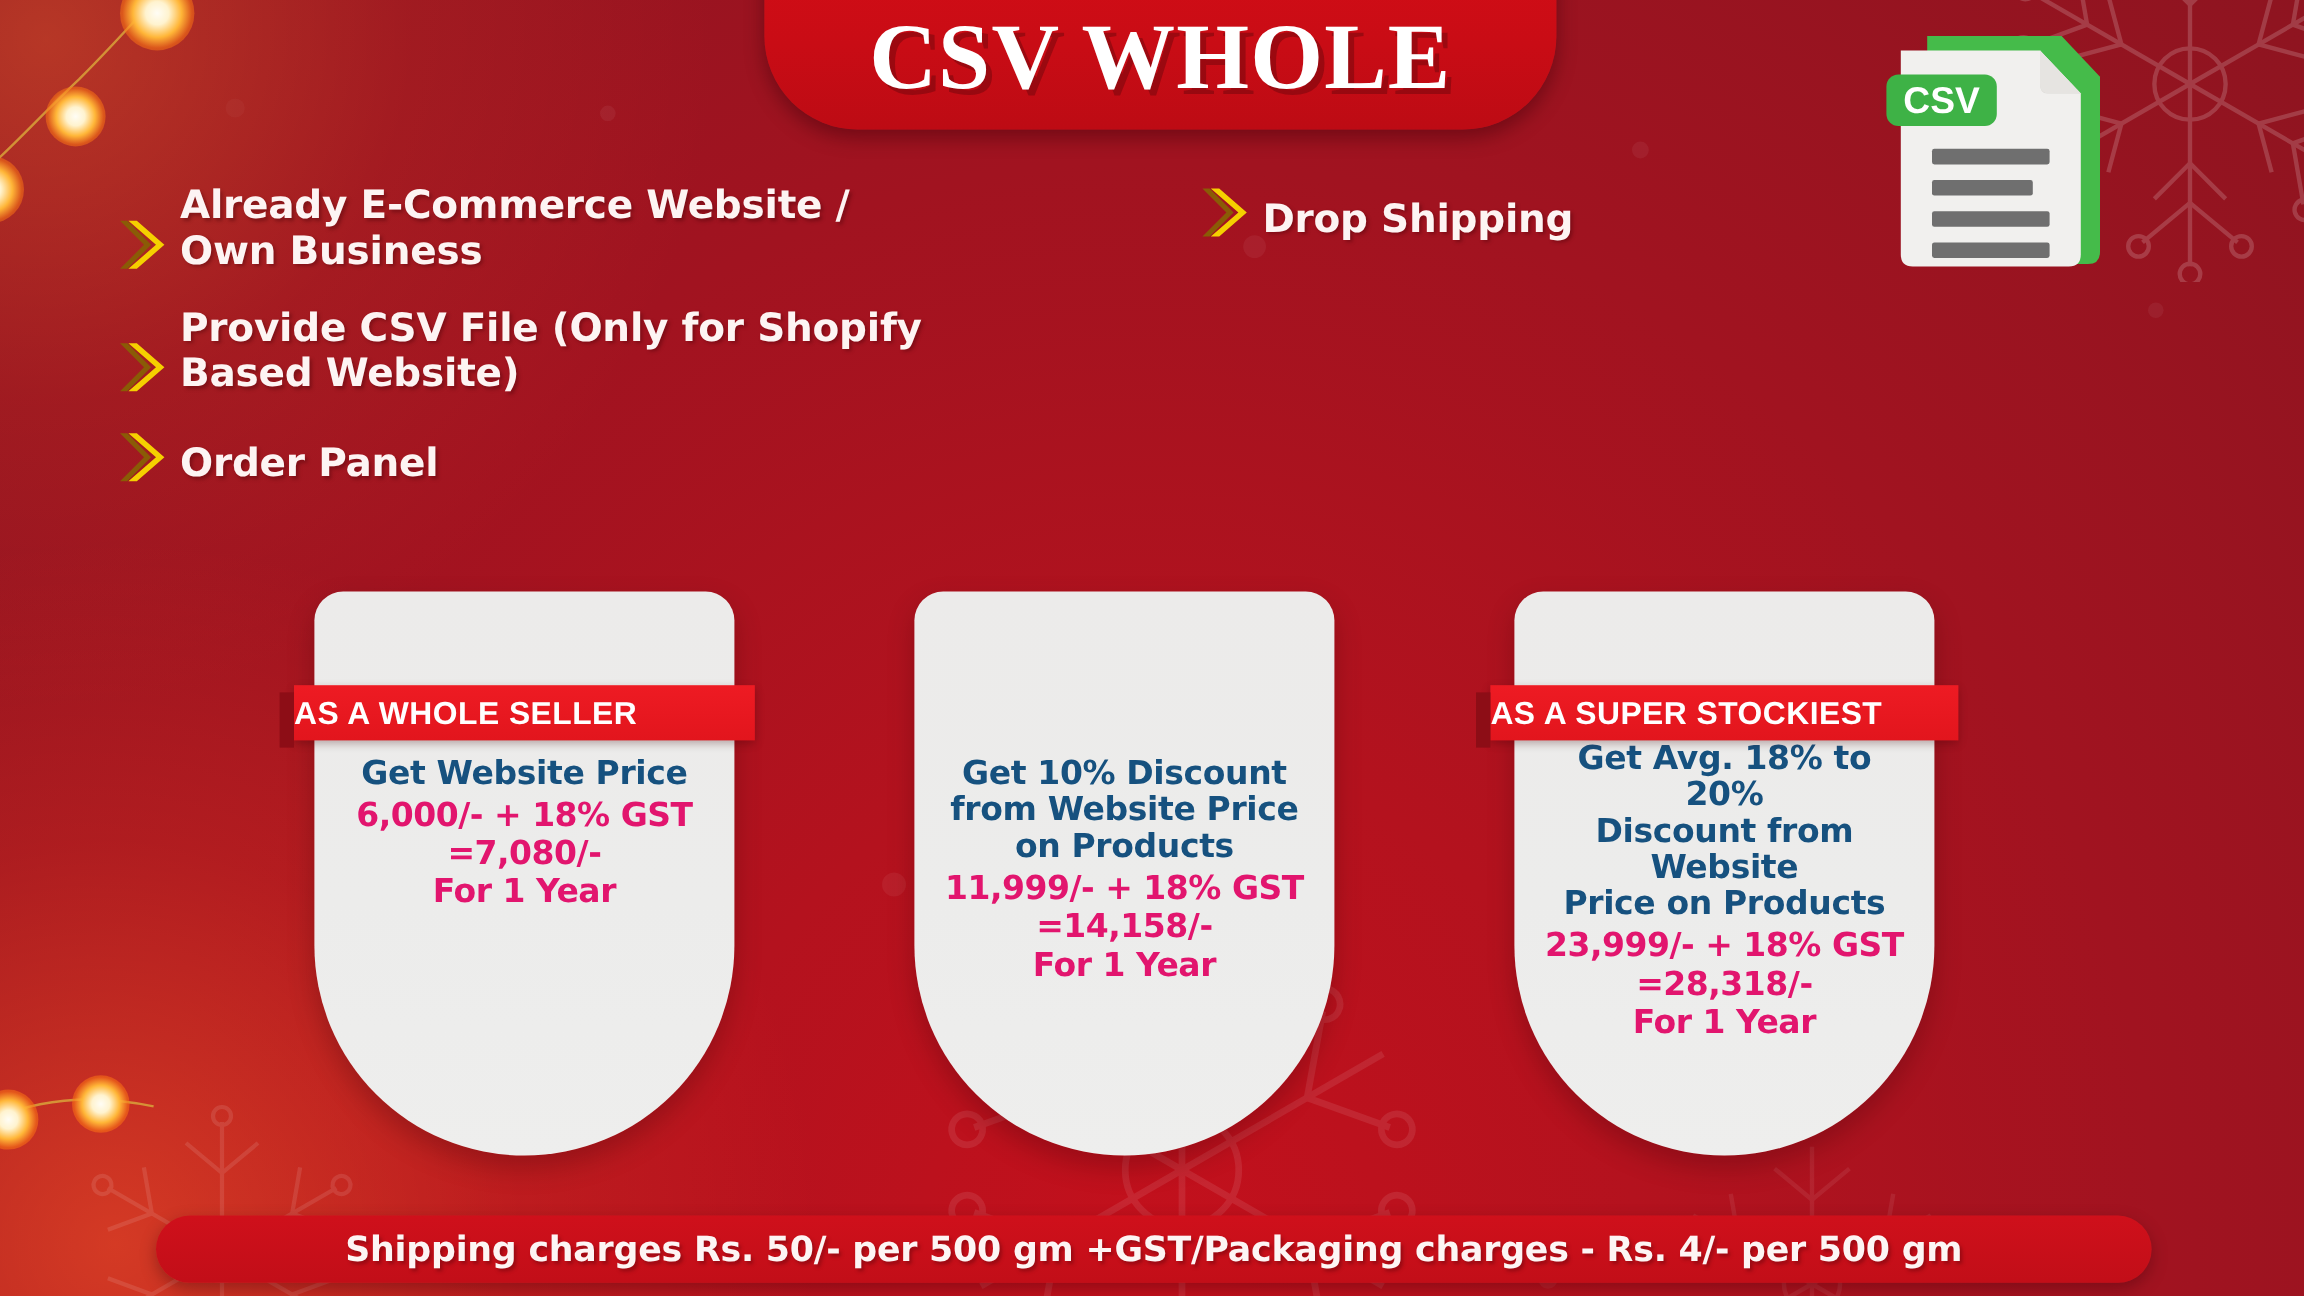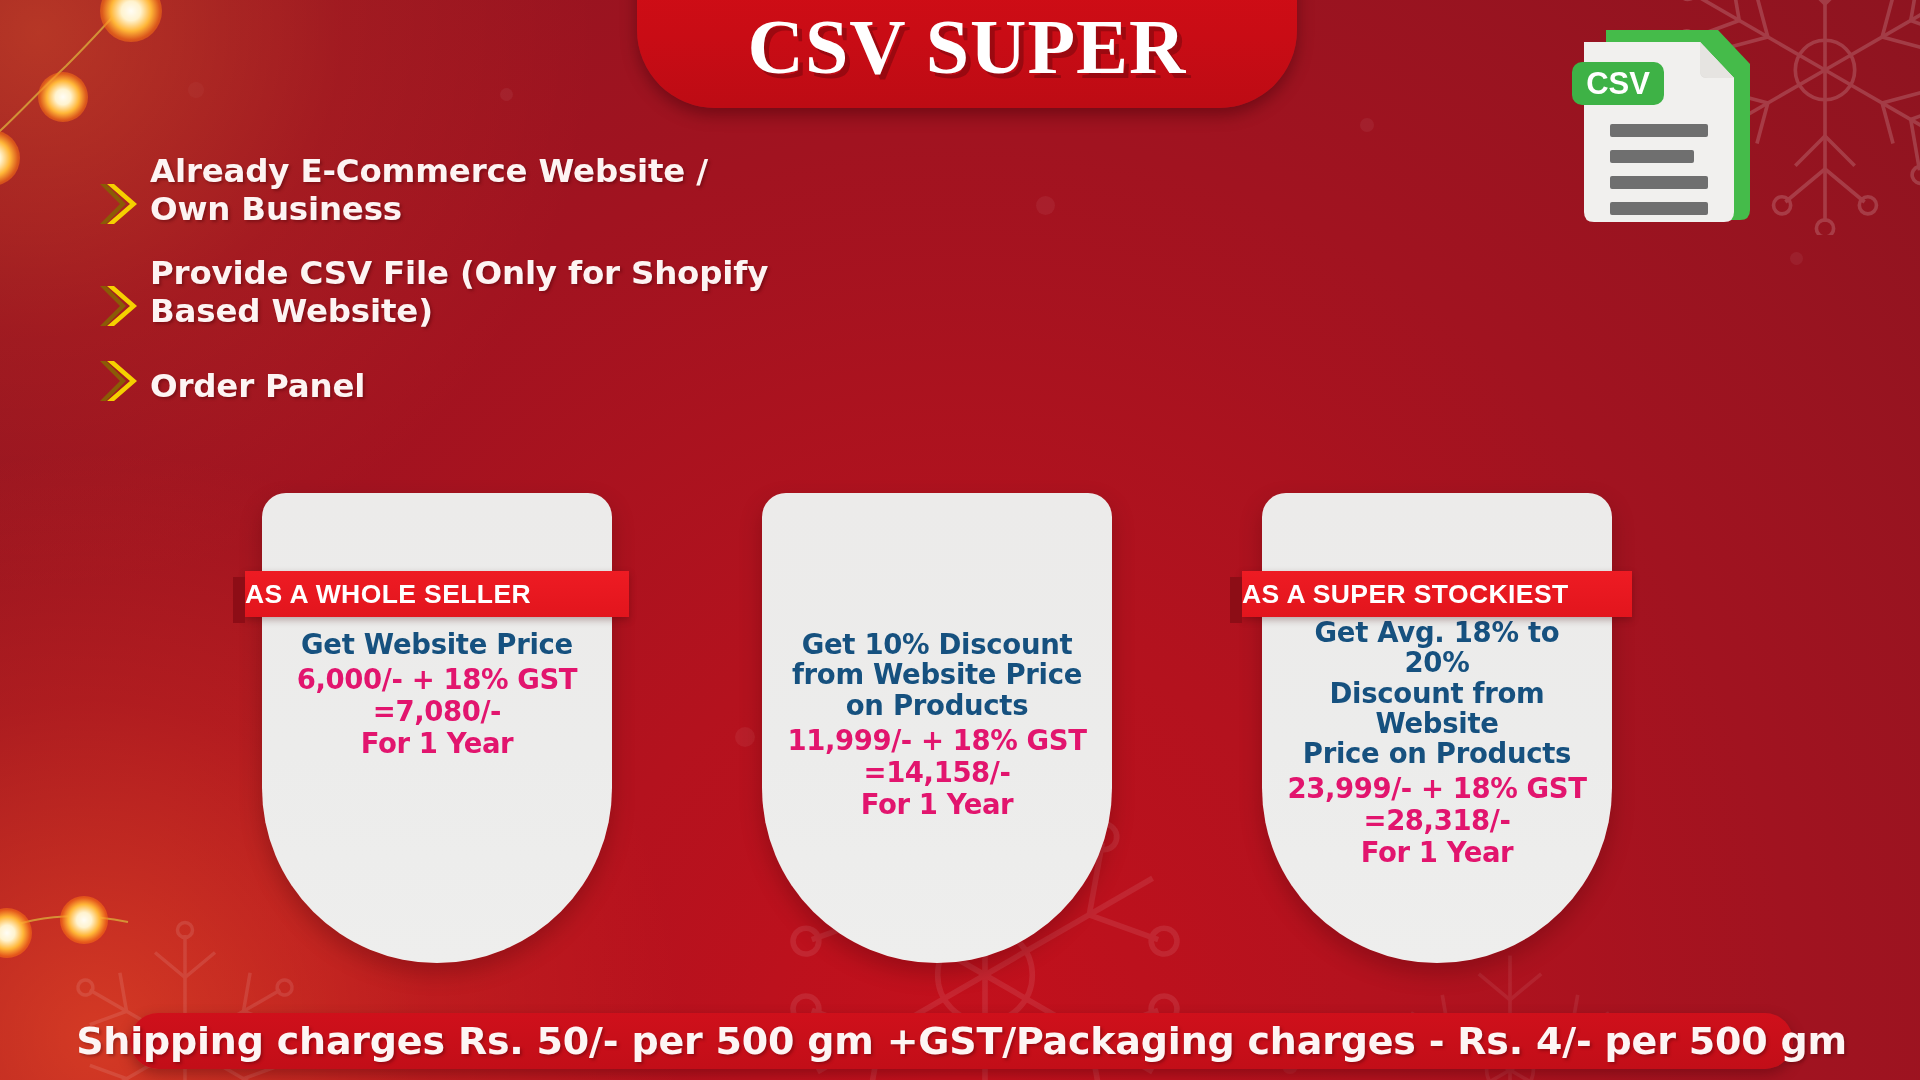--- a/index.html
+++ b/index.html
@@ -102,21 +102,21 @@
   
   #bottom-banner{
     position:absolute;left:130px;bottom:11px;width:1663px;height:56px;
     background:linear-gradient(180deg,#cf101b 0%,#c20e18 100%);
     border-radius:28px;
     box-shadow:0 5px 13px rgba(55,2,8,.35);
     display:flex;align-items:center;justify-content:center;
   }
   #bottom-banner .bt{
     font-family:"DejaVu Sans",sans-serif;font-weight:700;
-    font-size:38px;color:#fdf5f4;white-space:nowrap;letter-spacing:-.2px;
+    font-size:29px;color:#fdf5f4;white-space:nowrap;letter-spacing:-.2px;
     text-shadow:2px 2px 3px rgba(70,3,8,.35);
   }
 </style>
 </head>
 <body>
 
 <div id="stage">
 
   <svg class="flake tr" viewBox="0 0 100 100">
     <g stroke="#ffffff" stroke-width="1.1" fill="none">
@@ -341,21 +341,21 @@
 
   <div class="lights bl">
     <svg width="260" height="160" viewBox="0 0 260 160" style="position:absolute;left:0;top:0;">
       <path d="M0,96 C40,60 100,48 168,62" stroke="#d8a23a" stroke-width="2" fill="none" opacity=".85"></path>
     </svg>
     <div class="bulb" style="left:22px;top:48px;width:50px;height:50px;"></div>
     <div class="bulb" style="left:100px;top:36px;width:48px;height:48px;"></div>
   </div>
 
   <div id="title-pill">
-    <div class="t">CSV SUPER</div>
+    <div class="t">CSV WHOLE</div>
   </div>
 
   <div id="csv-icon">
     <svg width="200" height="208" viewBox="0 0 200 208">
 
       <path d="M38,10 H150 L182,44 V190 Q182,200 172,200 H48 Q38,200 38,190 Z" fill="#45bb4a"></path>
 
       <path d="M16,22 H132 L166,58 V192 Q166,202 156,202 H26 Q16,202 16,192 Z" fill="#f1f0ee"></path>
 
       <path d="M132,22 L166,58 H138 Q132,58 132,50 Z" fill="#dddbd8"></path>
@@ -389,20 +389,27 @@
     <div class="feat">
       <svg class="chev" viewBox="0 0 46 48">
         <path d="M2,4 L22,24 L2,44 L8,44 L28,24 L8,4 Z" fill="#8a5b06"></path>
         <path d="M9,4 L32,24 L9,44 L16,44 L39,24 L16,4 Z" fill="#f5d000"></path>
       </svg>
       <div class="ftxt">Order Panel</div>
     </div>
   </div>
 
   <div class="feat-col" id="feat-right">
+    <div class="feat">
+      <svg class="chev" viewBox="0 0 46 48">
+        <path d="M2,4 L22,24 L2,44 L8,44 L28,24 L8,4 Z" fill="#8a5b06"></path>
+        <path d="M9,4 L32,24 L9,44 L16,44 L39,24 L16,4 Z" fill="#f5d000"></path>
+      </svg>
+      <div class="ftxt">Drop Shipping</div>
+    </div>
   </div>
 
   <div id="cards">
 
     <div class="card" style="left:262px;">
       <div class="card-body">
         <div class="card-inner">
           <div class="c-head">Get Website Price</div>
           <div class="c-price">6,000/- + 18% GST<br>=7,080/-<br>For 1 Year</div>
         </div>

